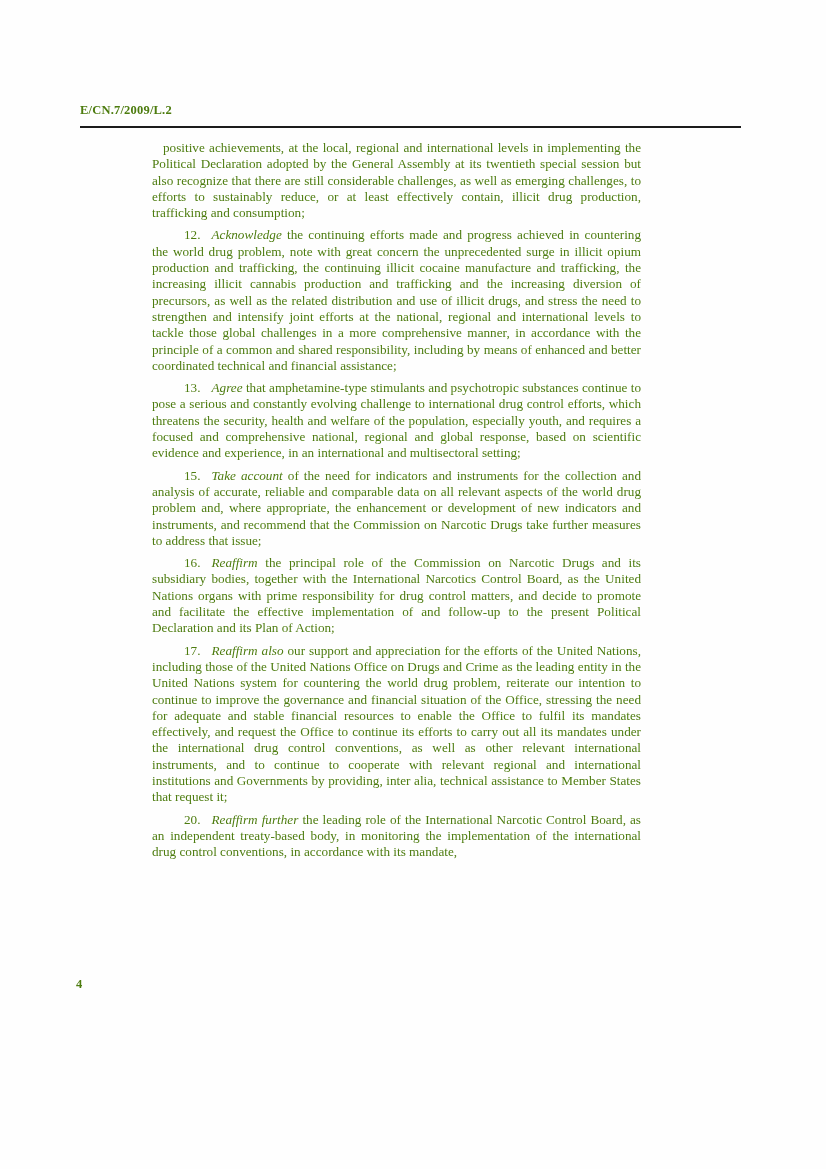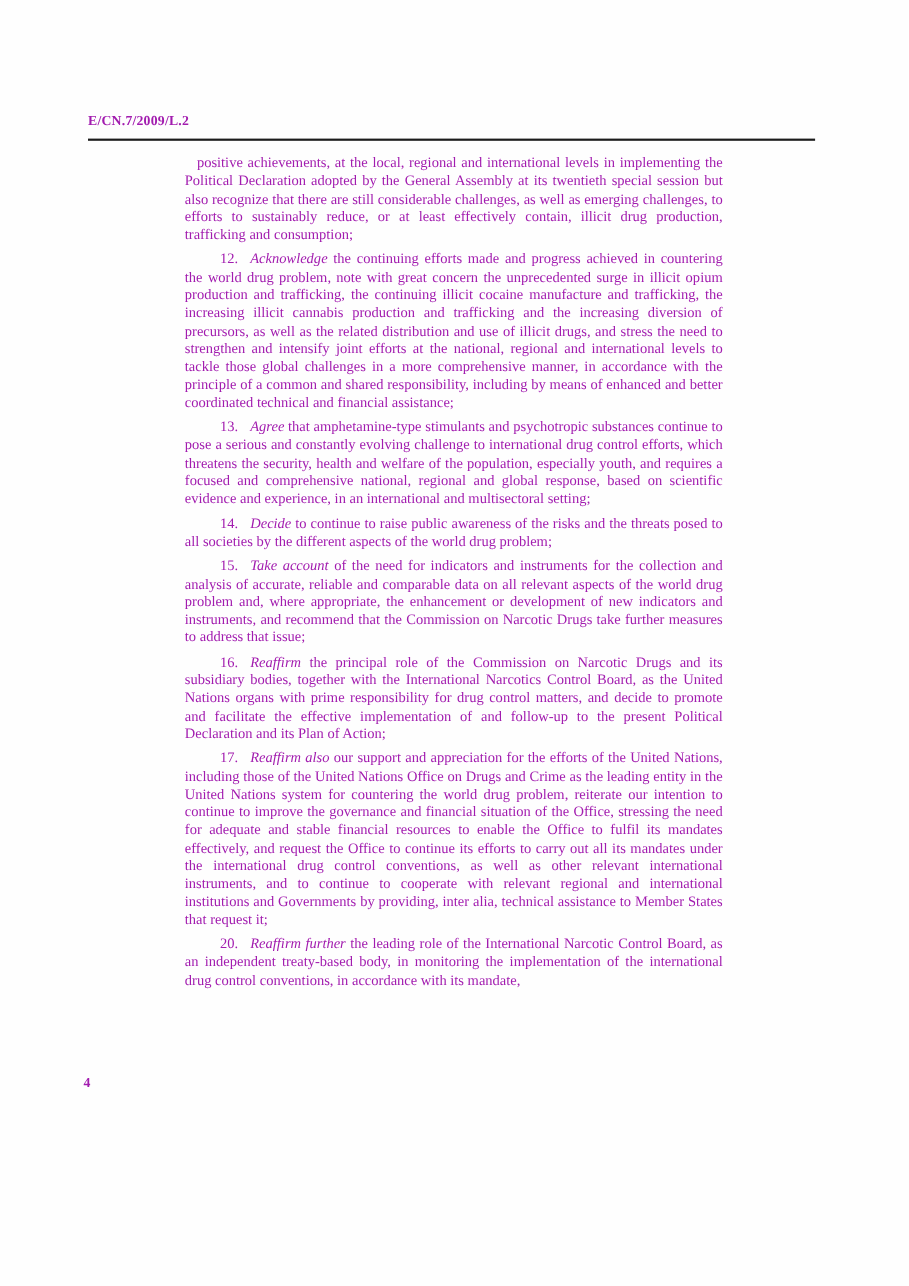--- a/index.html
+++ b/index.html
@@ -7,42 +7,42 @@
     padding: 0;
     background: #ffffff;
   }
   .page {
     position: relative;
     width: 826px;
     height: 1169px;
     background: #fefefe;
     overflow: hidden;
     font-family: "Liberation Serif", "DejaVu Serif", serif;
-    color: #a21caf;
+    color: #4d7c0f;
   }
   .doc-symbol {
     position: absolute;
     left: 80px;
     top: 103px;
     font-size: 12.5px;
     font-weight: 700;
     letter-spacing: 0.2px;
     white-space: nowrap;
   }
   .header-rule {
     position: absolute;
     left: 80px;
     top: 126px;
     width: 661px;
     height: 2px;
     background: #1c1c1c;
   }
   .body-text {
     position: absolute;
-    left: 168px;
+    left: 152px;
     top: 140px;
     width: 489px;
     font-size: 13.2px;
     line-height: 16.3px;
     text-align: justify;
   }
   .para {
     margin: 6px 0 0 0;
     text-indent: 32px;
   }
@@ -72,21 +72,20 @@
   <div class="doc-symbol">E/CN.7/2009/L.2</div>
   <div class="header-rule"></div>
 
   <div class="body-text" id="paragraphs">
   <p class="para continuation"><span class="pnum"></span><span class="plead"></span><span class="ptext">positive achievements, at the local, regional and international levels in implementing the Political Declaration adopted by the General Assembly at its twentieth special session but also recognize that there are still considerable challenges, as well as emerging challenges, to efforts to sustainably reduce, or at least effectively contain, illicit drug production, trafficking and consumption;</span></p>
 
   <p class="para"><span class="pnum">12.</span><span class="plead">Acknowledge</span><span class="ptext"> the continuing efforts made and progress achieved in countering the world drug problem, note with great concern the unprecedented surge in illicit opium production and trafficking, the continuing illicit cocaine manufacture and trafficking, the increasing illicit cannabis production and trafficking and the increasing diversion of precursors, as well as the related distribution and use of illicit drugs, and stress the need to strengthen and intensify joint efforts at the national, regional and international levels to tackle those global challenges in a more comprehensive manner, in accordance with the principle of a common and shared responsibility, including by means of enhanced and better coordinated technical and financial assistance;</span></p>
 
   <p class="para"><span class="pnum">13.</span><span class="plead">Agree</span><span class="ptext"> that amphetamine-type stimulants and psychotropic substances continue to pose a serious and constantly evolving challenge to international drug control efforts, which threatens the security, health and welfare of the population, especially youth, and requires a focused and comprehensive national, regional and global response, based on scientific evidence and experience, in an international and multisectoral setting;</span></p>
 
-  <p class="para"><span class="pnum">14.</span><span class="plead">Decide</span><span class="ptext"> to continue to raise public awareness of the risks and the threats posed to all societies by the different aspects of the world drug problem;</span></p>
 
   <p class="para"><span class="pnum">15.</span><span class="plead">Take account</span><span class="ptext"> of the need for indicators and instruments for the collection and analysis of accurate, reliable and comparable data on all relevant aspects of the world drug problem and, where appropriate, the enhancement or development of new indicators and instruments, and recommend that the Commission on Narcotic Drugs take further measures to address that issue;</span></p>
 
   <p class="para"><span class="pnum">16.</span><span class="plead">Reaffirm</span><span class="ptext"> the principal role of the Commission on Narcotic Drugs and its subsidiary bodies, together with the International Narcotics Control Board, as the United Nations organs with prime responsibility for drug control matters, and decide to promote and facilitate the effective implementation of and follow-up to the present Political Declaration and its Plan of Action;</span></p>
 
   <p class="para"><span class="pnum">17.</span><span class="plead">Reaffirm also</span><span class="ptext"> our support and appreciation for the efforts of the United Nations, including those of the United Nations Office on Drugs and Crime as the leading entity in the United Nations system for countering the world drug problem, reiterate our intention to continue to improve the governance and financial situation of the Office, stressing the need for adequate and stable financial resources to enable the Office to fulfil its mandates effectively, and request the Office to continue its efforts to carry out all its mandates under the international drug control conventions, as well as other relevant international instruments, and to continue to cooperate with relevant regional and international institutions and Governments by providing, inter alia, technical assistance to Member States that request it;</span></p>
 
   <p class="para"><span class="pnum">20.</span><span class="plead">Reaffirm further</span><span class="ptext"> the leading role of the International Narcotic Control Board, as an independent treaty-based body, in monitoring the implementation of the international drug control conventions, in accordance with its mandate,</span></p>
 </div>
 

